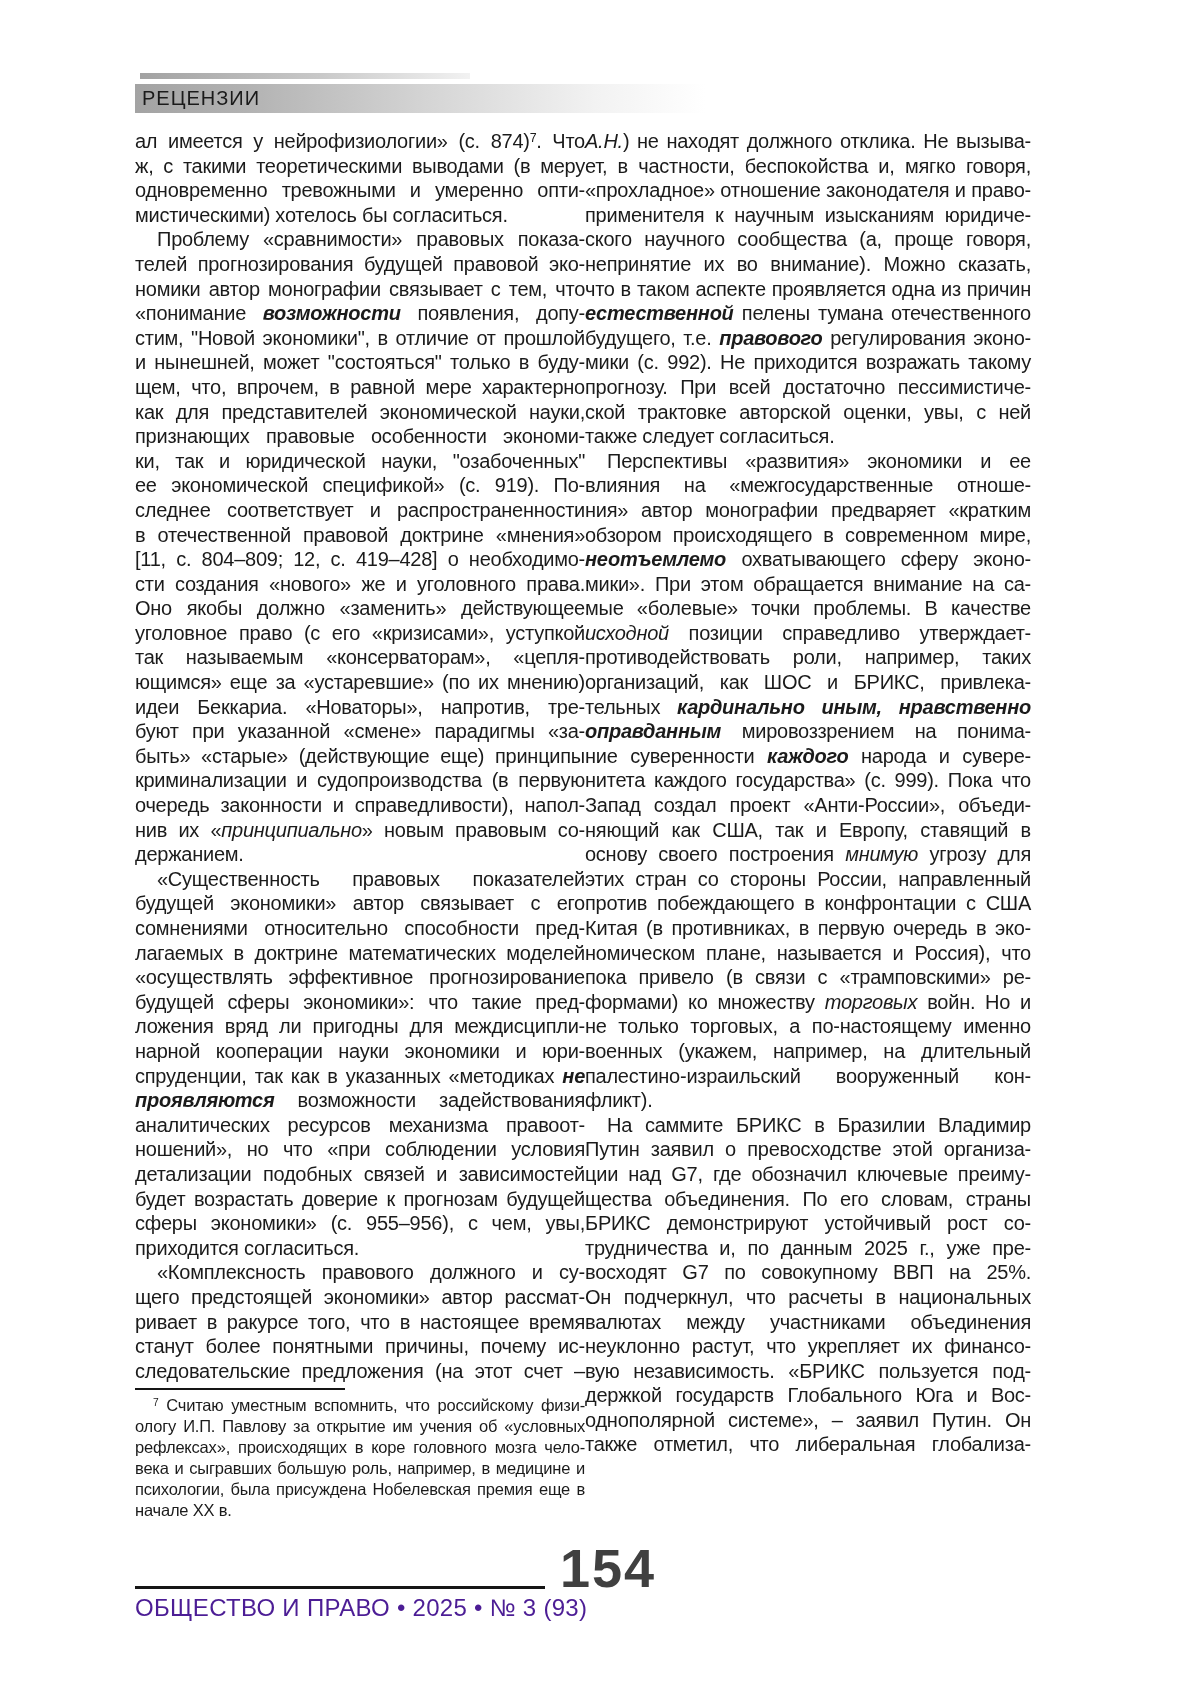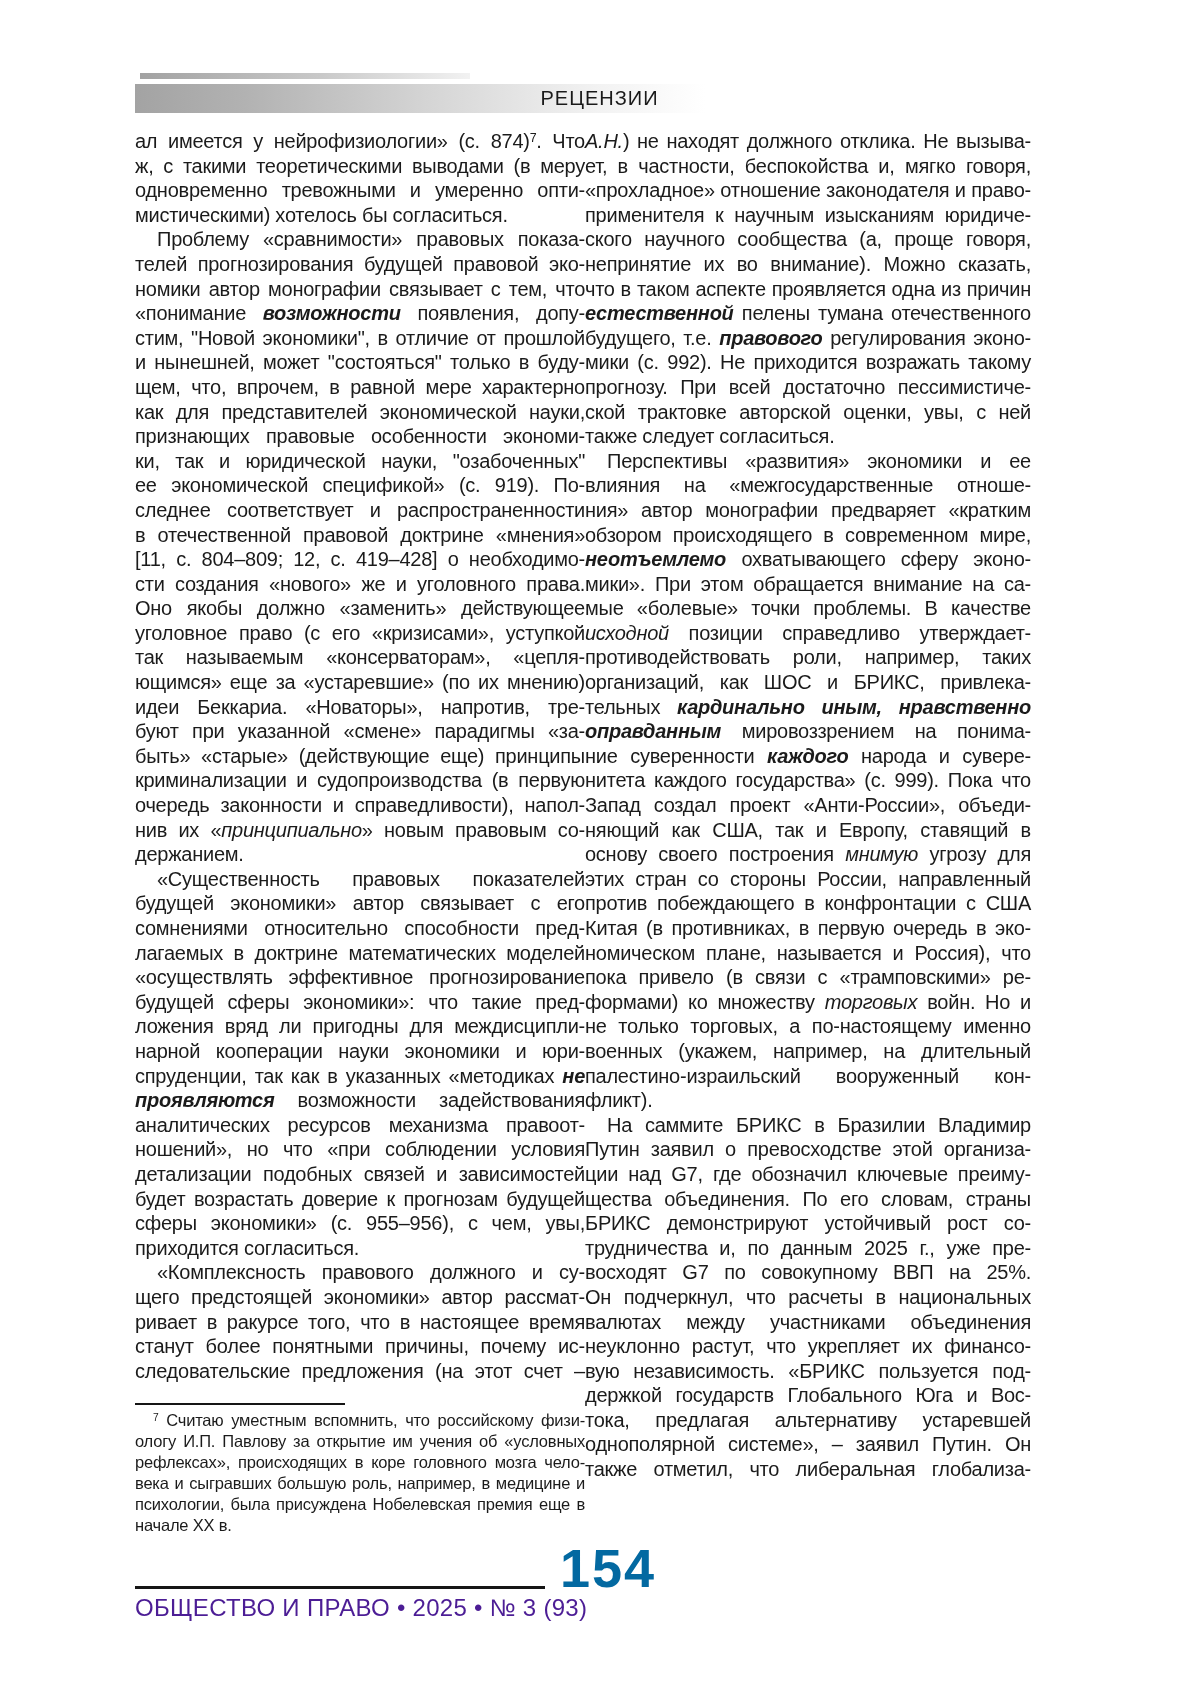--- a/index.html
+++ b/index.html
@@ -17,53 +17,53 @@
     background: linear-gradient(90deg, #a2a2a2 0%, #c9c9c9 55%, #f2f2f2 100%);
   }
 
   .content { position: absolute; left: 135px; top: 84px; width: 922px; }
 
   .header-bar {
     height: 29px;
     background: linear-gradient(90deg, #a3a3a3 0px, #b2b2b2 110px, #d6d6d6 300px,
                                 #f2f2f2 460px, #ffffff 570px);
     display: flex; align-items: center;
-    padding-left: 7px; box-sizing: border-box; justify-content: center;
+    padding-left: 7px; box-sizing: border-box;
   }
   .header-bar .title {
     font-size: 20px; letter-spacing: 1px; color: #1a1a1a;
   }
 
   .cols { display: flex; margin-top: 16px; }
   .col { width: 450px; overflow: visible; }
   .col.right { width: 446px; }
 
   .ln {
     font-size: 20px; line-height: 24.6px;
     letter-spacing: -0.25px;
     text-align: justify; text-align-last: justify;
   }
   .ln.e { text-align-last: left; }
   .ln.p { text-indent: 22px; }
   .bi { font-weight: bold; font-style: italic; }
   .it { font-style: italic; }
   sup { font-size: 0.62em; line-height: 0; vertical-align: 0.45em; }
 
-  .footnote { margin-top: 20px; }
+  .footnote { margin-top: 5px; }
   .footnote-rule { width: 210px; border: 0; border-top: 2px solid #151515; margin: 0 0 5px 0; }
   .footnote .ln { font-size: 16.5px; line-height: 21px; letter-spacing: -0.2px; }
   .footnote .ln.p { text-indent: 18px; }
 
   .footer-rule {
     position: absolute; left: 135px; top: 1586px; width: 410px; height: 0;
     border-top: 3px solid #151515;
   }
   .page-number {
     position: absolute; left: 560px; top: 1537px;
-    font-size: 54px; font-weight: bold; letter-spacing: 2px; color: #0369a1;
+    font-size: 54px; font-weight: bold; letter-spacing: 2px; color: #404040;
   }
   .footer-info {
     position: absolute; left: 135px; top: 1594px;
     font-size: 24px; letter-spacing: 0.3px; color: #4c1d95;
   }
 </style>
 </head>
 <body>
 
 <div class="sheet">
@@ -190,21 +190,20 @@
             <div class="ln"><span>ции над G7, где обозначил ключевые преиму-</span></div>
             <div class="ln"><span>щества объединения. По его словам, страны</span></div>
             <div class="ln"><span>БРИКС демонстрируют устойчивый рост со-</span></div>
             <div class="ln"><span>трудничества и, по данным 2025 г., уже пре-</span></div>
             <div class="ln"><span>восходят G7 по совокупному ВВП на 25%.</span></div>
             <div class="ln"><span>Он подчеркнул, что расчеты в национальных</span></div>
             <div class="ln"><span>валютах между участниками объединения</span></div>
             <div class="ln"><span>неуклонно растут, что укрепляет их финансо-</span></div>
             <div class="ln"><span>вую независимость. «БРИКС пользуется под-</span></div>
             <div class="ln"><span>держкой государств Глобального Юга и Вос-</span></div>
-            <div class="ln"><span>тока, предлагая альтернативу устаревшей</span></div>
             <div class="ln"><span>однополярной системе», – заявил Путин. Он</span></div>
             <div class="ln"><span>также отметил, что либеральная глобализа-</span></div>
           </div>
       </div>
     </div>
 
   </div>
 
   <div class="footer-rule"></div>
   <div class="page-number">154</div>

